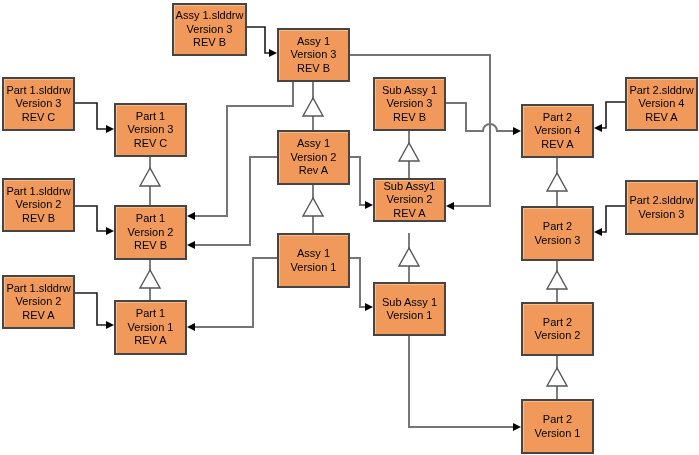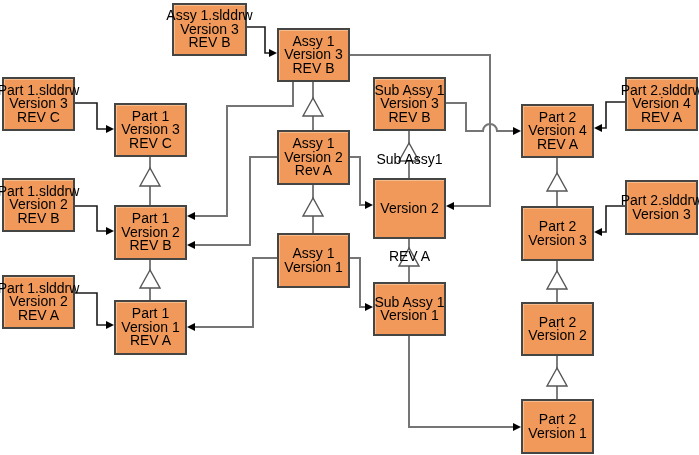--- a/index.html
+++ b/index.html
@@ -7,21 +7,21 @@
   #canvas { position:relative; width:699px; height:455px; background:#ffffff; overflow:hidden; }
   #edge-layer { position:absolute; left:0; top:0; width:699px; height:455px; }
   .node {
     position:absolute;
     box-sizing:border-box;
     background:#F0995A;
     border:2px solid #454543;
     box-shadow: inset 1px 1px 0 rgba(255,230,200,0.45);
     display:flex; flex-direction:column; justify-content:center; align-items:center;
     text-align:center;
-    font-size:14px; line-height:13.5px; color:#000;
+    font-size:11px; line-height:13.5px; color:#000;
   }
   .node span { display:block; white-space:nowrap; }
 </style>
 </head>
 <body>
 
 <div id="canvas">
   <svg id="edge-layer" viewBox="0 0 699 455" xmlns="http://www.w3.org/2000/svg">
       <g>
         <line x1="150" y1="157" x2="150" y2="205" stroke="#6f6f6f" stroke-width="1.8"></line>
@@ -172,21 +172,21 @@
     </div>
     <div class="node" style="left: 277px; top: 233px; width: 73px; height: 55px;">
       <span>Assy 1</span>
       <span>Version 1</span>
     </div>
     <div class="node" style="left: 373px; top: 77px; width: 73px; height: 54px;">
       <span>Sub Assy 1</span>
       <span>Version 3</span>
       <span>REV B</span>
     </div>
-    <div class="node" style="left: 373px; top: 178px; width: 73px; height: 61px; gap: 35px;">
+    <div class="node" style="left: 373px; top: 178px; width: 73px; height: 44px;">
       <span>Sub Assy1</span>
       <span>Version 2</span>
       <span>REV A</span>
     </div>
     <div class="node" style="left: 373px; top: 282px; width: 73px; height: 54px;">
       <span>Sub Assy 1</span>
       <span>Version 1</span>
     </div>
     <div class="node" style="left: 521px; top: 104px; width: 73px; height: 54px;">
       <span>Part 2</span>

